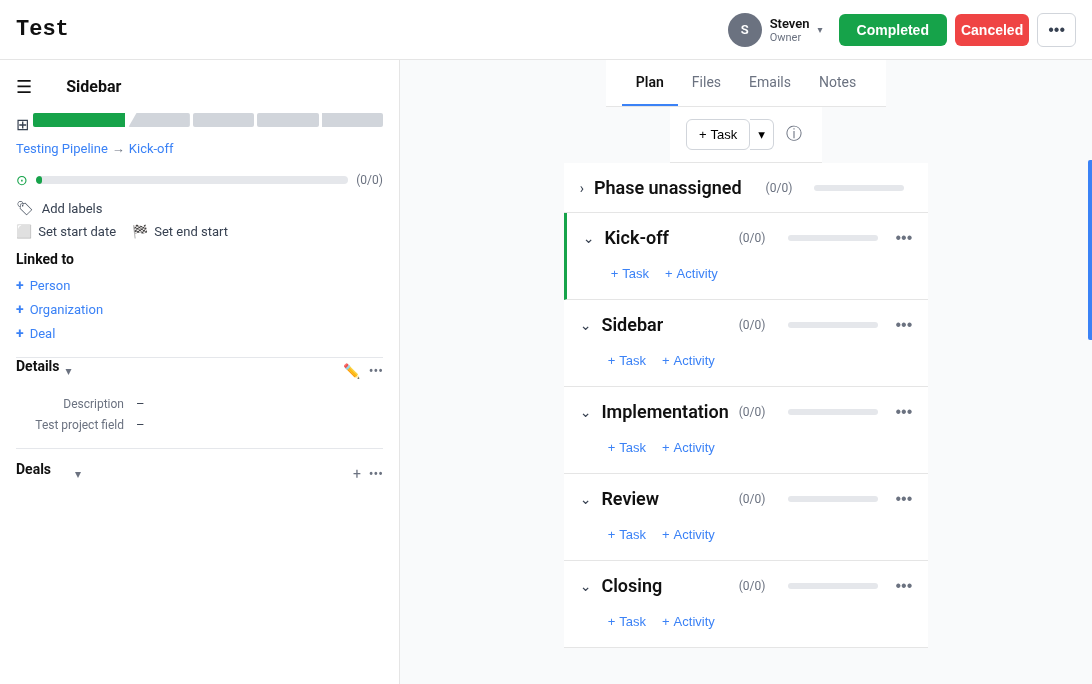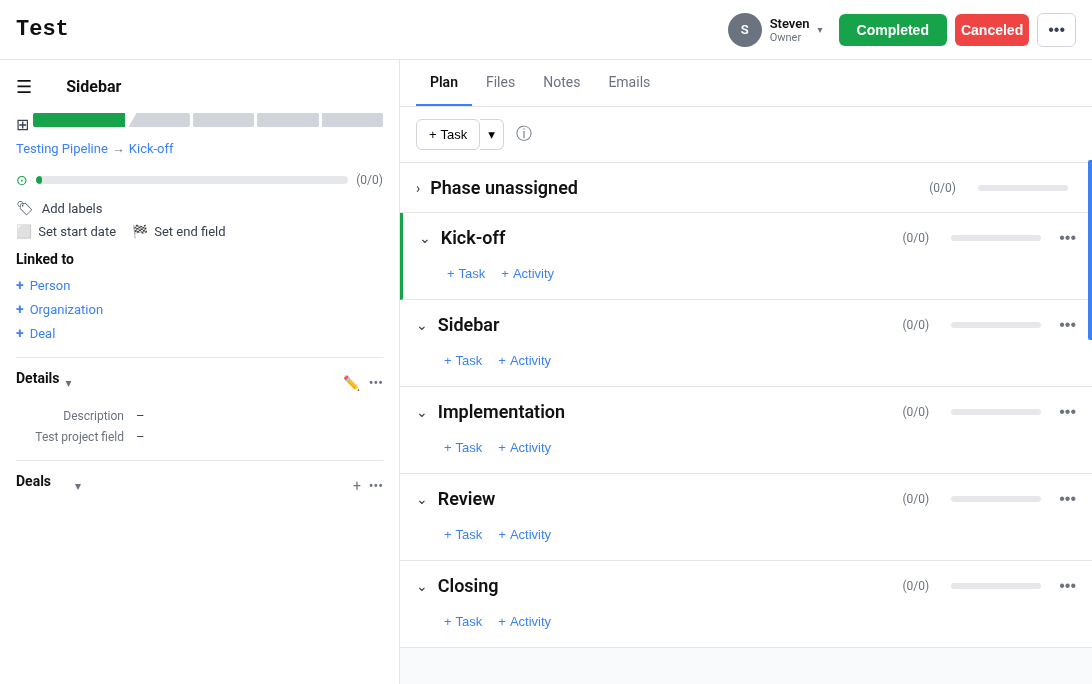--- a/index.html
+++ b/index.html
@@ -48,21 +48,21 @@
     .date-row { display: flex; gap: 16px; margin-bottom: 12px; }
     .date-item { display: flex; align-items: center; gap: 6px; font-size: 13px; color: #374151; cursor: pointer; }
 
     
     .section-title { font-weight: 700; font-size: 14px; margin-bottom: 10px; }
     .linked-section { margin-bottom: 16px; }
     .linked-item { display: flex; align-items: center; gap: 6px; font-size: 13px; color: #3b82f6; cursor: pointer; margin-bottom: 8px; }
     .linked-plus { color: #3b82f6; font-weight: 700; font-size: 14px; }
 
     
-    .details-section { margin-bottom: 16px; border-top: 1px solid #e5e7eb; padding-top: 12px; }
+    .details-section { margin-bottom: 16px; border-top: 1px solid #e5e7eb; padding-top: 0; }
     .details-header { display: flex; align-items: center; justify-content: space-between; margin-bottom: 12px; }
     .details-title-row { display: flex; align-items: center; gap: 6px; }
     .details-actions { display: flex; gap: 8px; color: #6b7280; cursor: pointer; }
     .detail-row { display: flex; align-items: center; margin-bottom: 6px; }
     .detail-key { color: #6b7280; font-size: 12px; min-width: 120px; text-align: right; padding-right: 12px; }
     .detail-val { color: #374151; font-size: 13px; }
 
     
     .deals-section { border-top: 1px solid #e5e7eb; padding-top: 12px; }
     .deals-header { display: flex; align-items: center; justify-content: space-between; }
@@ -161,21 +161,21 @@
       <span style="color:#374151;">Add labels</span>
     </div>
 
     <div class="date-row">
       <div class="date-item">
         <span style="font-size:13px;">⬜</span>
         <span>Set start date</span>
       </div>
       <div class="date-item">
         <span style="font-size:13px;">🏁</span>
-        <span>Set end field</span>
+        <span>Set end start</span>
       </div>
     </div>
 
     <div class="linked-section">
       <div class="section-title">Linked to</div>
       <div class="linked-item">
         <span class="linked-plus">+</span>
         <span>Person</span>
       </div>
       <div class="linked-item">
@@ -216,27 +216,27 @@
           <span style="color:#6b7280;font-size:12px;">▾</span>
         </div>
         <div class="deals-actions">
           <span style="cursor:pointer;">+</span>
           <span style="cursor:pointer;">•••</span>
         </div>
       </div>
     </div>
   </div>
 
-  <div class="content" style="position:relative;">
+  <div class="content" style="position:relative;align-items:center;">
 
     <div class="tabs">
       <div class="tab active">Plan</div>
       <div class="tab">Files</div>
+      <div class="tab">Emails</div>
       <div class="tab">Notes</div>
-      <div class="tab">Emails</div>
     </div>
 
     <div class="toolbar">
       <div style="display:flex;">
         <button class="btn-task">
           <span>+</span>
           <span>Task</span>
         </button>
         <button class="btn-task-caret">
           <span>▾</span>

